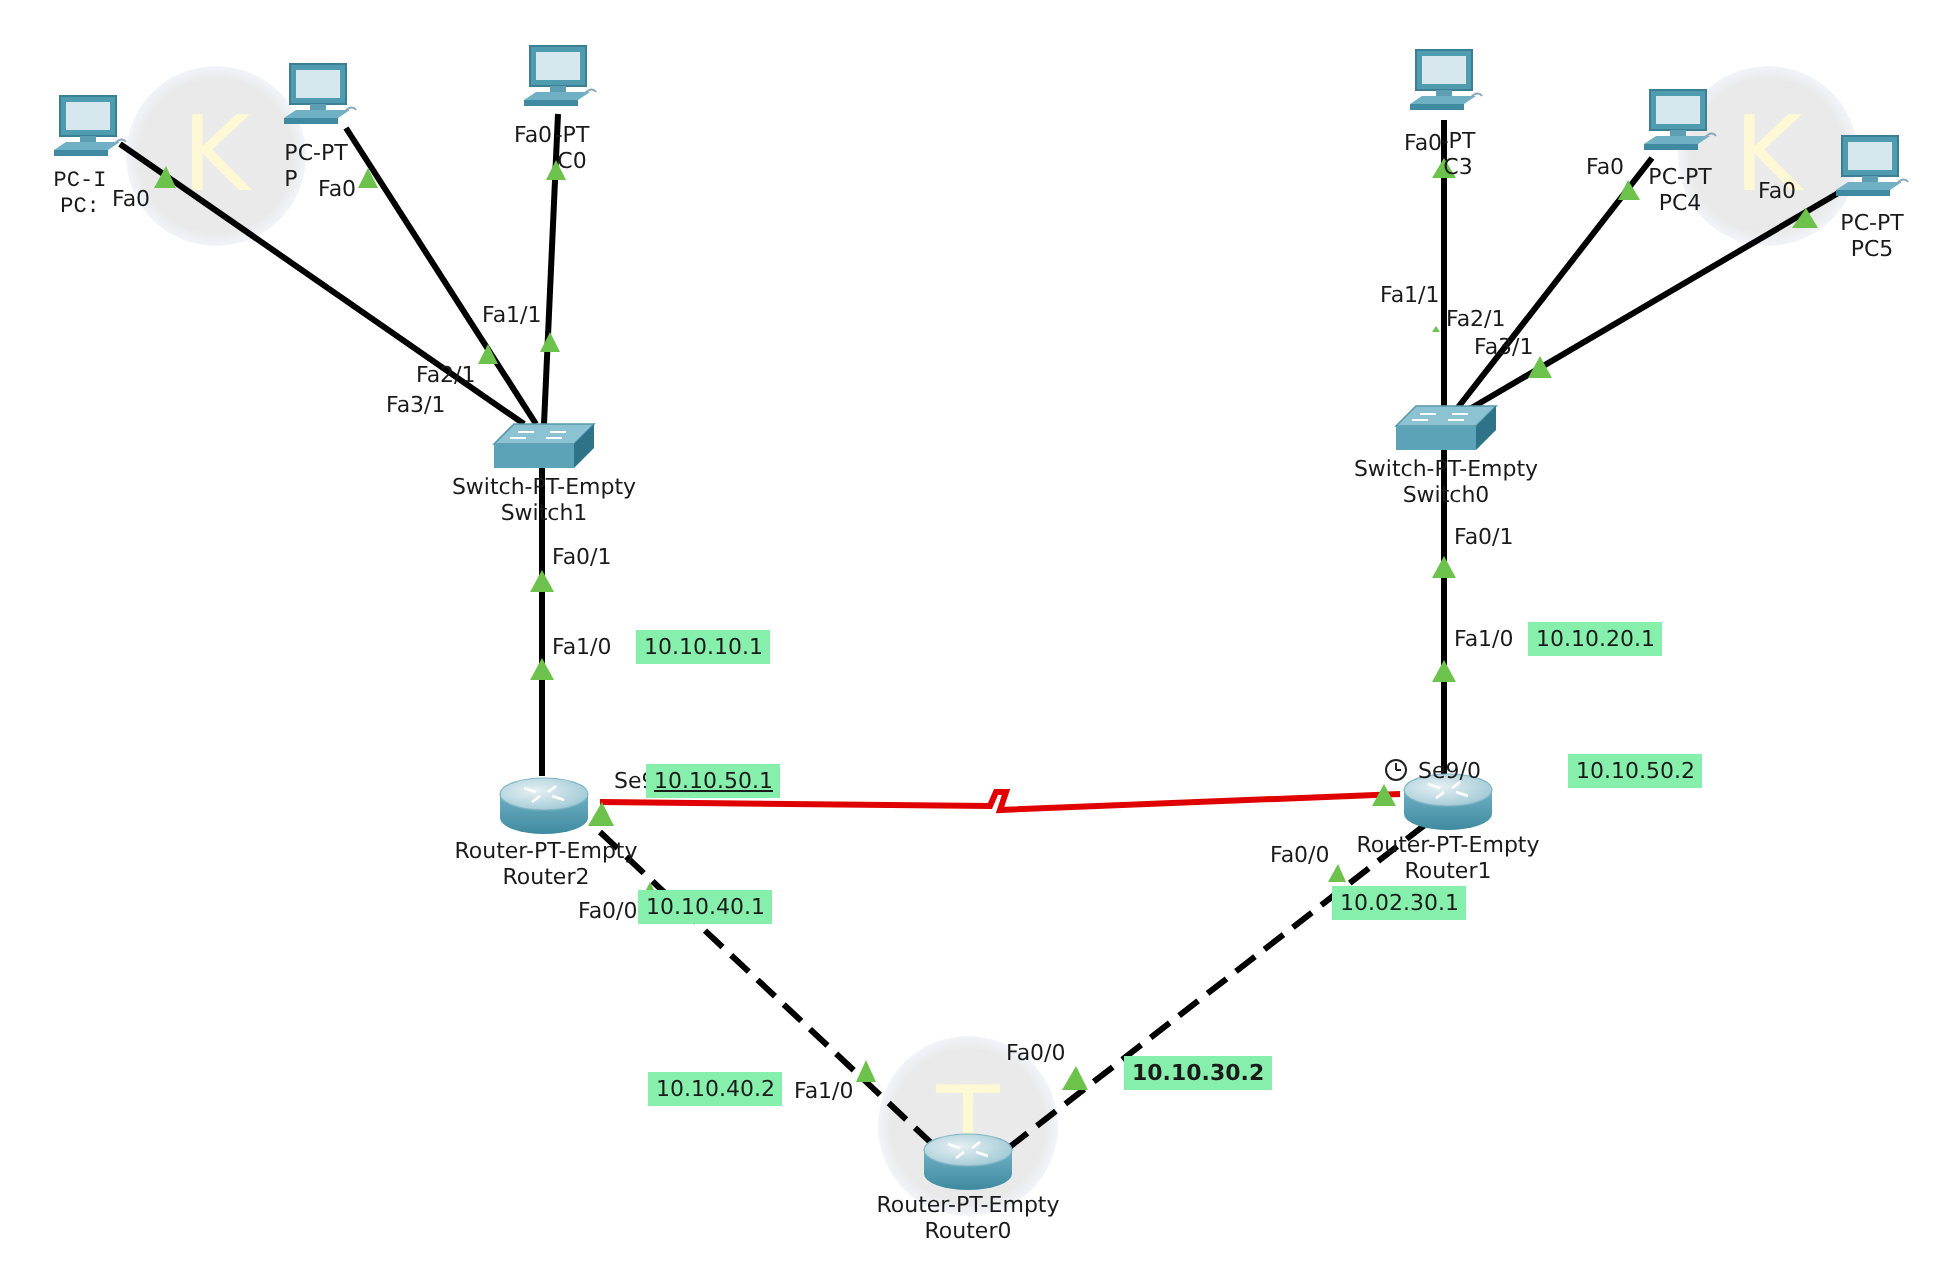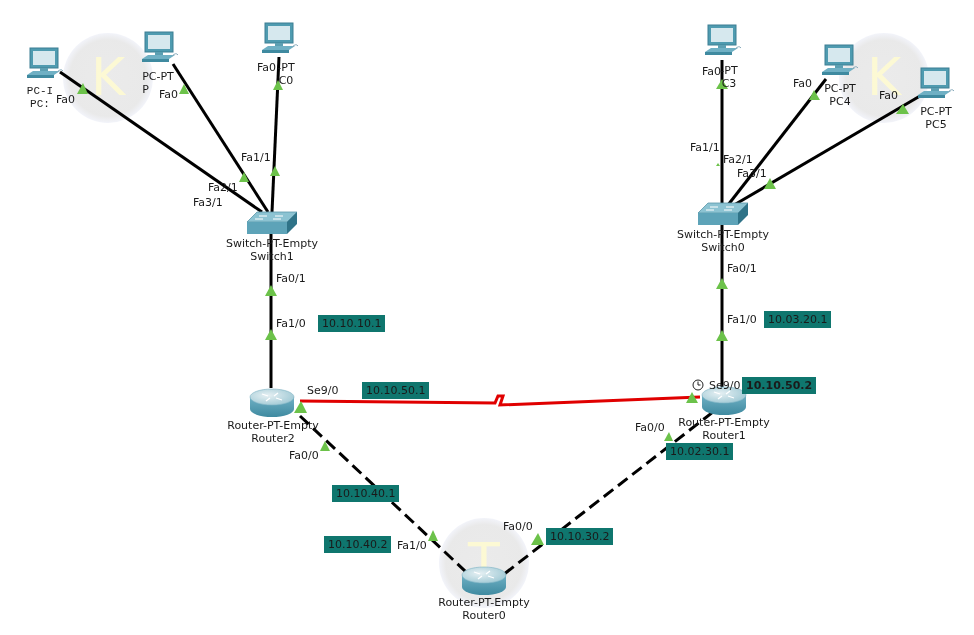--- a/index.html
+++ b/index.html
@@ -1,20 +1,20 @@
 <!DOCTYPE html>
 <html><head>
 <meta charset="utf-8">
 <style>
   html, body { margin: 0; padding: 0; background: #ffffff; }
   body { width: 974px; height: 635px; position: relative; overflow: hidden;
          font-family: "DejaVu Sans", sans-serif; }
   #canvas { position: absolute; left: 0; top: 0; width: 974px; height: 635px; }
   .lbl { position: absolute; font-size: 11px; color: #1a1a1a; white-space: nowrap; line-height: 13px; }
-  .ip { position: absolute; font-size: 11px; color: #1a1a1a; background: #0f766e; padding: 2px 4px; white-space: nowrap; line-height: 13px; }
+  .ip { position: absolute; font-size: 11px; color: #1a1a1a; background: #86efac; padding: 2px 4px; white-space: nowrap; line-height: 13px; }
   .dev-label { position: absolute; font-size: 11px; color: #1a1a1a; text-align: center; line-height: 13px; white-space: nowrap; transform: translateX(-50%); }
 </style>
 </head>
 <body>
 
 <svg id="canvas" viewBox="0 0 974 635" xmlns="http://www.w3.org/2000/svg">
   <defs>
     <radialGradient id="wm" cx="50%" cy="50%" r="50%">
       <stop offset="0%" stop-color="#e4e4e4"></stop>
       <stop offset="85%" stop-color="#e2e2e2"></stop>
@@ -208,19 +208,19 @@
 <div class="lbl" style="left:727px; top:313px;">Fa1/0</div>
 <div class="lbl" style="left:727px; top:262px;">Fa0/1</div>
 <div class="lbl" style="left:690px; top:141px;">Fa1/1</div>
 <div class="lbl" style="left:723px; top:153px;">Fa2/1</div>
 <div class="lbl" style="left:737px; top:167px;">Fa3/1</div>
 <div class="lbl" style="left:702px; top:65px;">Fa0</div>
 <div class="lbl" style="left:793px; top:77px;">Fa0</div>
 <div class="lbl" style="left:879px; top:89px;">Fa0</div>
 
 <div class="ip" style="left:318px; top:315px;">10.10.10.1</div>
-<div class="ip" style="left:362px; top:382px;">10.10.50.1</div>
-<div class="ip" style="left:332px; top:445px;margin-top:40px;">10.10.40.1</div>
+<div class="ip" style="left:323px; top:382px;text-decoration:underline;">10.10.50.1</div>
+<div class="ip" style="left:319px; top:445px;">10.10.40.1</div>
 <div class="ip" style="left:324px; top:536px;text-align:right;">10.10.40.2</div>
-<div class="ip" style="left:546px; top:528px;">10.10.30.2</div>
+<div class="ip" style="left:562px; top:528px;font-weight:bold;">10.10.30.2</div>
 <div class="ip" style="left:666px; top:443px;">10.02.30.1</div>
-<div class="ip" style="left:742px; top:377px;font-weight:bold;">10.10.50.2</div>
-<div class="ip" style="left:764px; top:311px;">10.03.20.1</div>
+<div class="ip" style="left:784px; top:377px;">10.10.50.2</div>
+<div class="ip" style="left:764px; top:311px;">10.10.20.1</div>
 
 </body></html>

